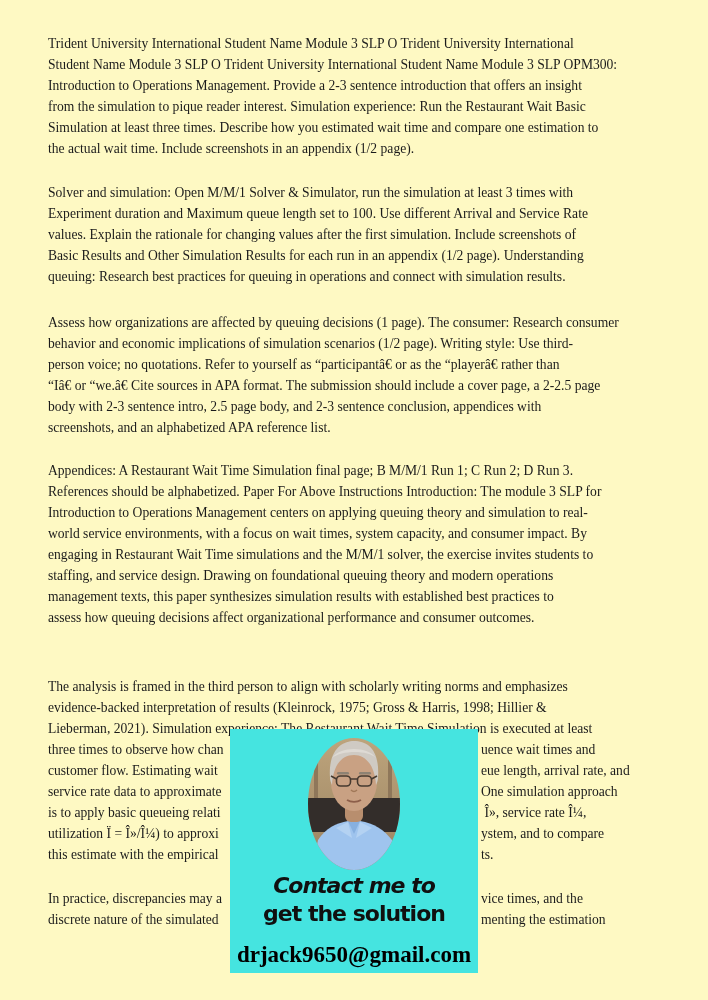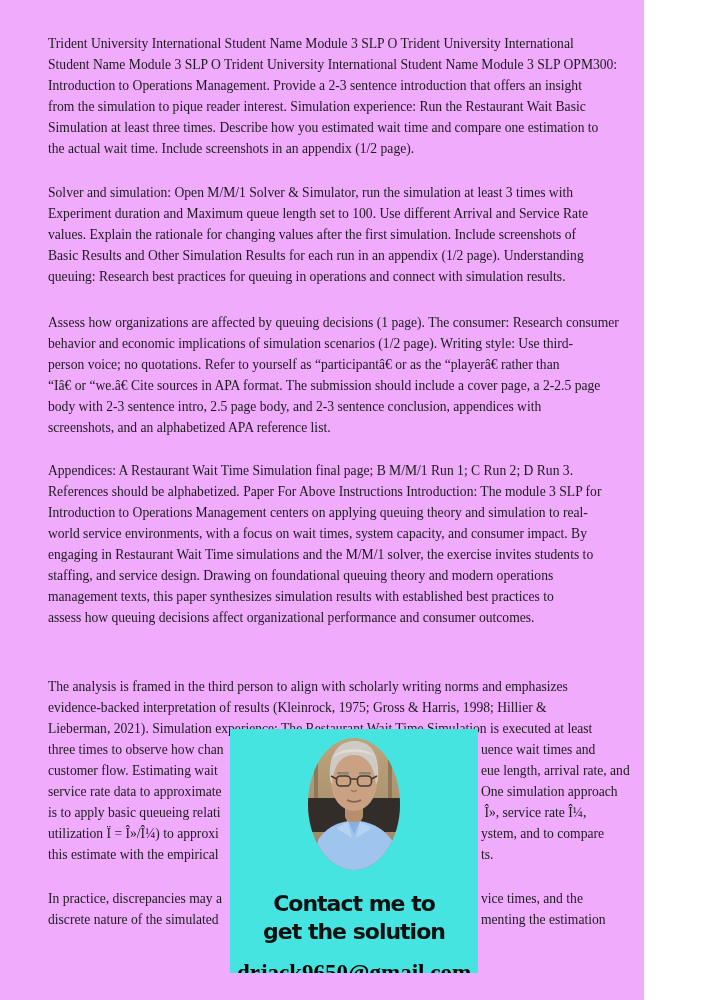--- a/index.html
+++ b/index.html
@@ -1,39 +1,39 @@
 <!DOCTYPE html>
 <html><head>
 <meta charset="utf-8">
 <style>
   html,body{margin:0;padding:0;}
   body{
     width:708px;height:1000px;background:#ffffff;
     font-family:"Liberation Serif",serif;
   }
-  .page{position:relative;width:644px;height:1000px;overflow:hidden;background:#f0abfc;}
+  .page{position:relative;width:708px;height:1000px;overflow:hidden;background:#fef9c3;}
   .para{
     position:absolute;left:48px;width:618px;
     font-size:13.6px;color:#1b1b1b;
   }
   .line{position:relative;height:21px;line-height:21px;white-space:pre;}
   .line .frag-r{position:absolute;left:433px;top:0;}
   .frag-r:empty{display:none;}
   .p1{top:33px}.p2{top:182px}.p3{top:312px}.p4{top:460px}.p5{top:676px}.p6{top:888px}
 
   .promo{
     position:absolute;left:230px;top:729px;width:248px;height:244px;
     background:#45e4e0;z-index:10;text-align:center;overflow:hidden;
   }
   .avatar-wrap{margin-top:9px;height:132px;}
   .promo-msg{
     font-family:"DejaVu Sans",sans-serif;font-weight:bold;
     font-size:22px;line-height:28px;letter-spacing:-1px;color:#101010;
   }
-  .promo-msg.first{margin-top:20px;}
+  .promo-msg.first{margin-top:2px;font-style:italic;}
   .promo-email{
     font-family:"Liberation Serif",serif;font-weight:bold;
     font-size:23px;line-height:26px;color:#000000;margin-top:14px;
   }
 </style>
 </head>
 <body>
 
 <div class="page">
 

